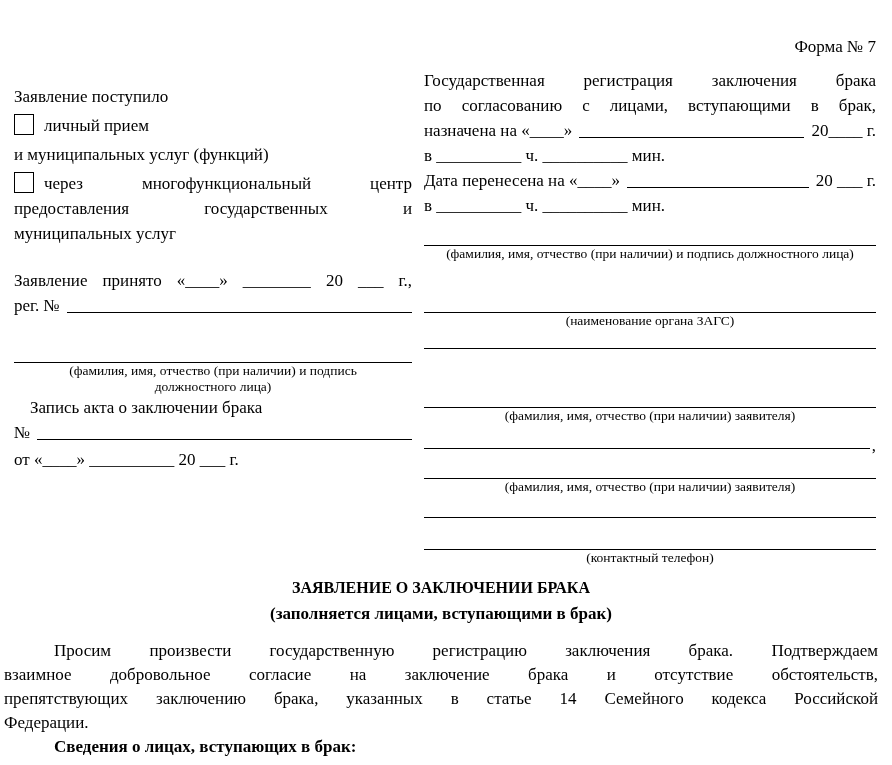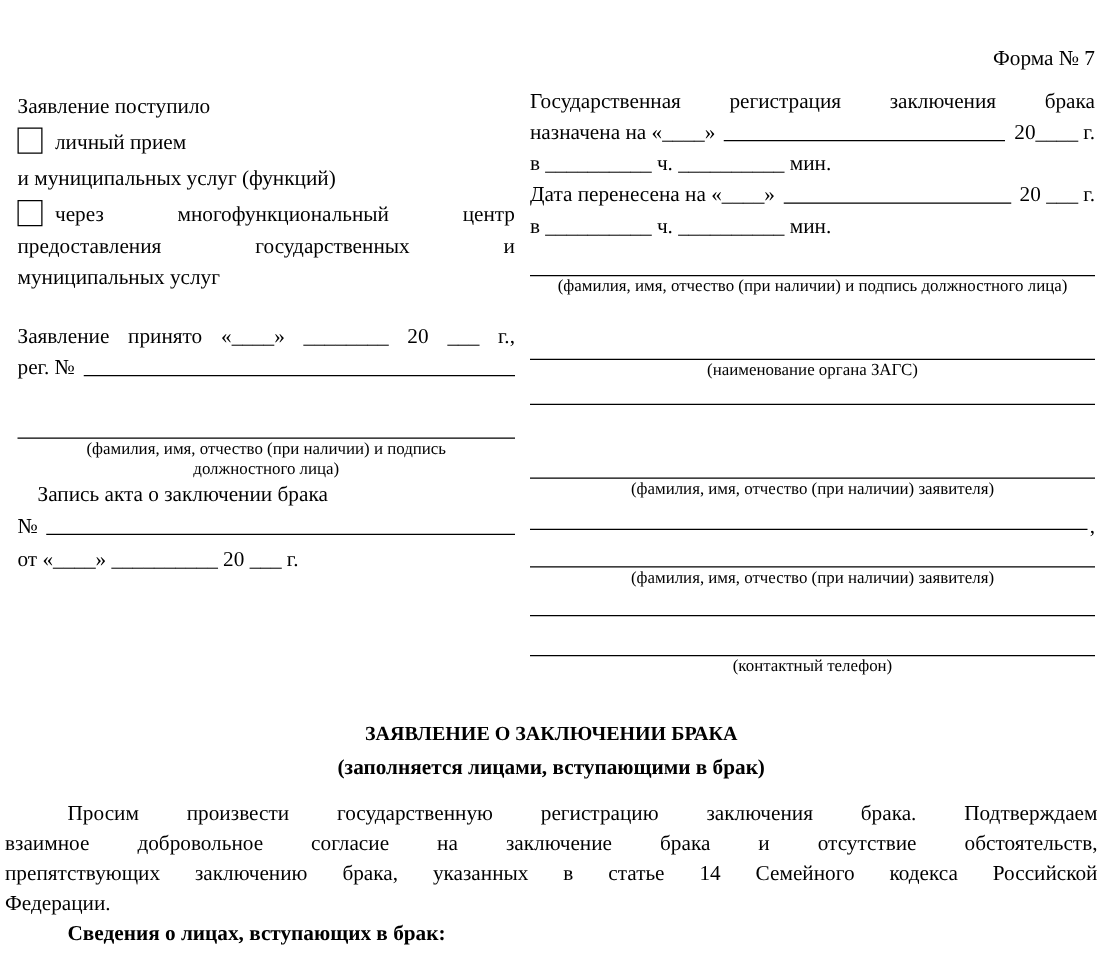--- a/index.html
+++ b/index.html
@@ -4,21 +4,21 @@
 <style>
   * { margin:0; padding:0; box-sizing:border-box; }
   html,body { background:#fff; }
   body {
     width:892px; height:765px;
     font-family:"Liberation Serif","DejaVu Serif",serif;
     color:#000;
   }
   .page { position:relative; width:892px; height:765px; overflow:hidden; background:#fff; }
   .col { position:absolute; font-size:17px; line-height:25px; }
-  .left-col  { left:14px;  top:72px; width:398px; }
+  .left-col  { left:14px;  top:84px; width:398px; }
   .right-col { left:424px; top:36px; width:452px; }
 
   .jlast { text-align:justify; text-align-last:justify; }
 
   .form-number { text-align:right; line-height:22px; margin-bottom:10px; }
 
   .cb {
     display:inline-block; width:20px; height:21px;
     border:1.5px solid #000; background:#fff;
     vertical-align:-4px; margin-right:10px;
@@ -104,20 +104,21 @@
       <span class="fill"></span>
     </div>
 
     <div class="act-date">от «____» __________ 20 ___ г.</div>
   </div>
 
   <div class="col right-col">
     <div class="form-number">Форма № 7</div>
 
     <div class="jlast">Государственная регистрация заключения брака</div>
+    <div class="jlast">по согласованию с лицами, вступающими в брак,</div>
 
     <div class="fillrow">
       <span>назначена на «____»</span>
       <span class="fill mr"></span>
       <span>20____ г.</span>
     </div>
 
     <div>в __________ ч. __________ мин.</div>
 
     <div class="fillrow">

